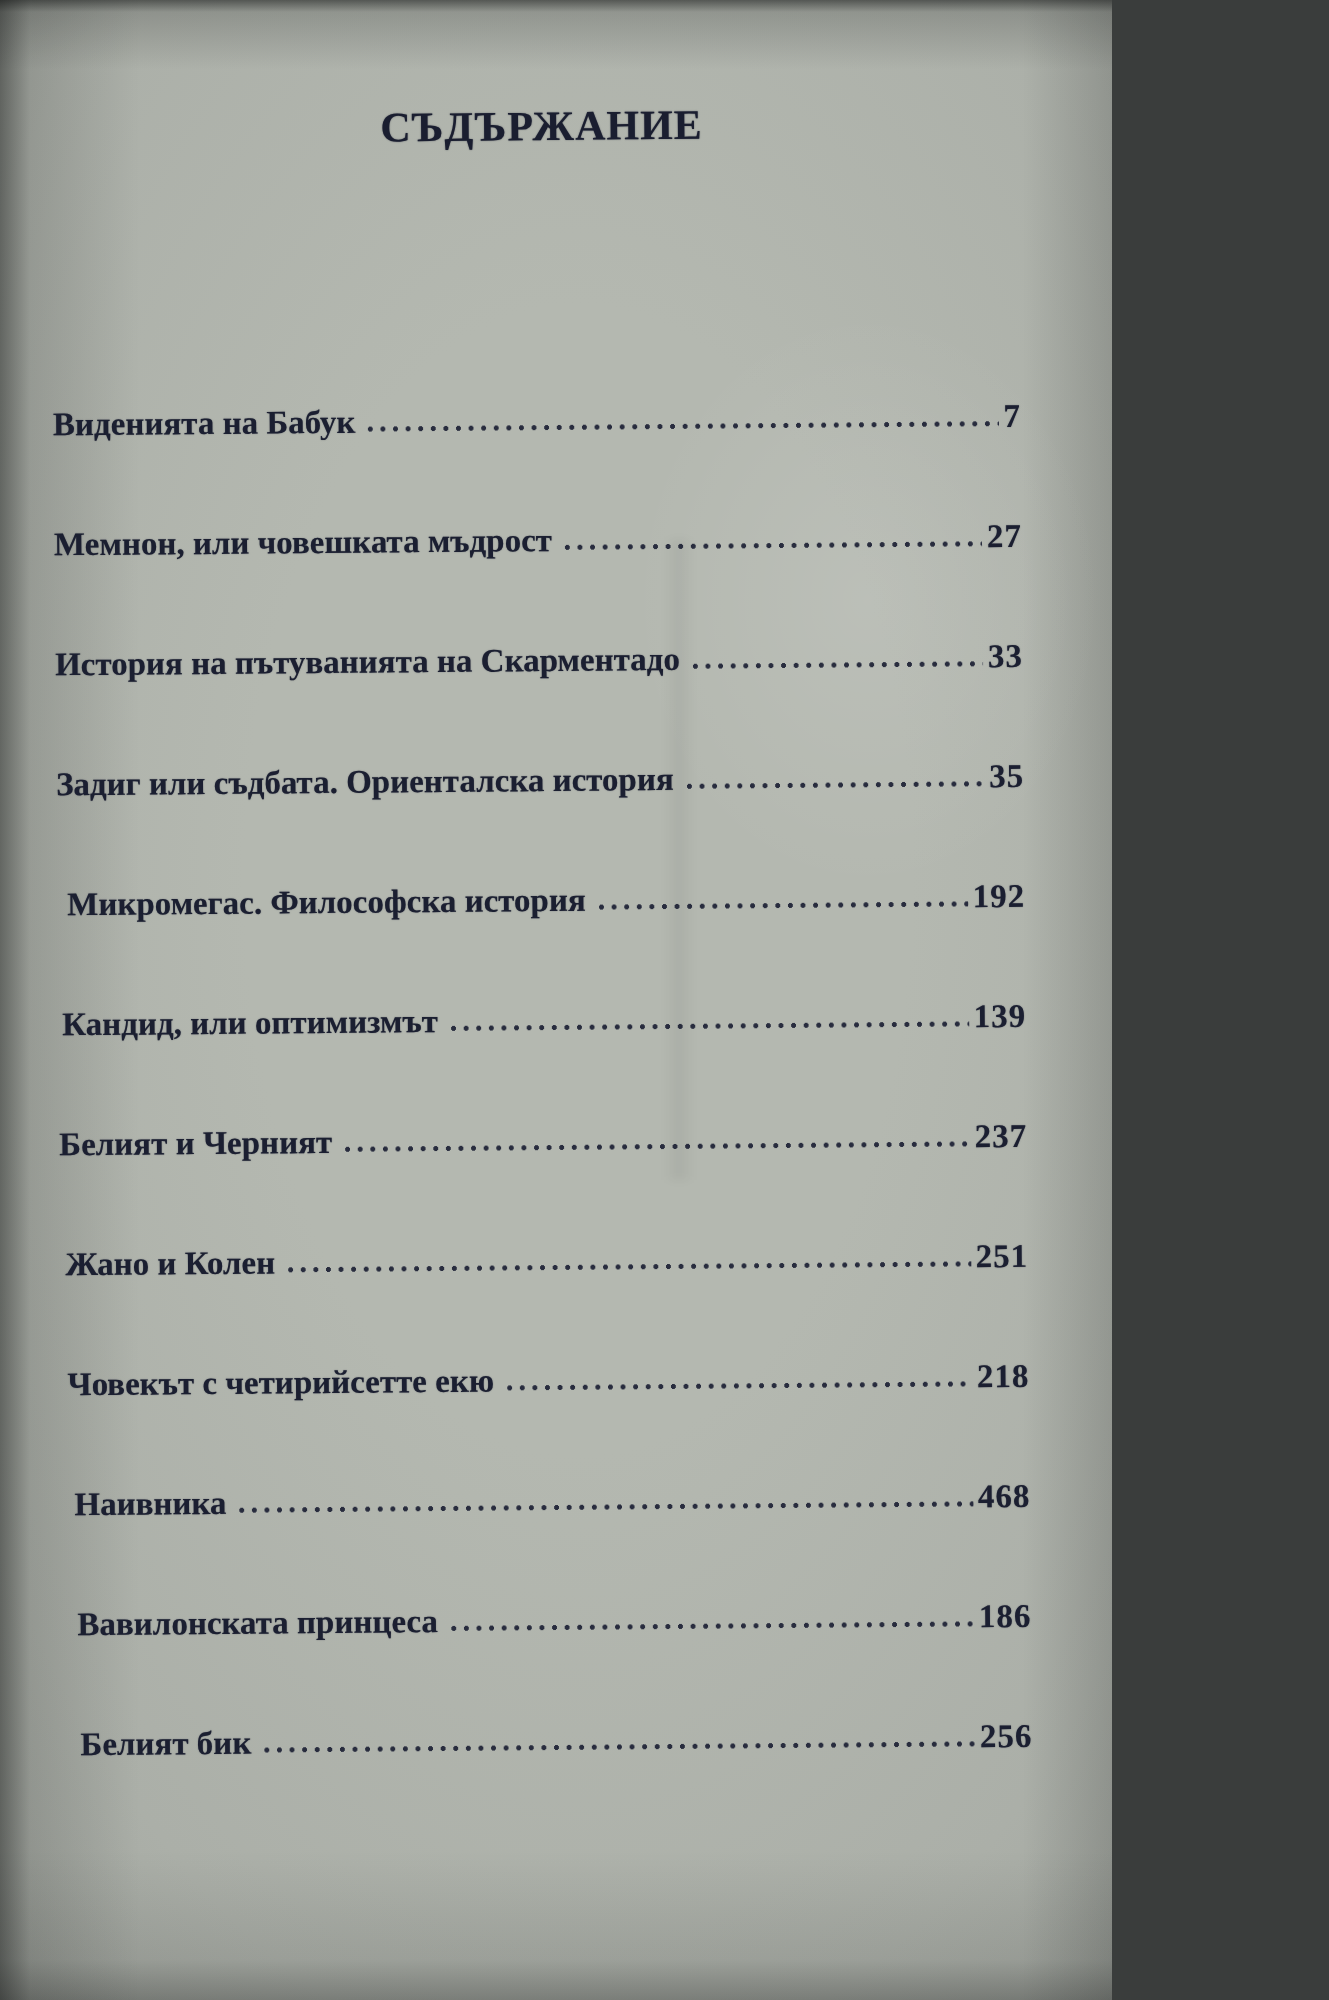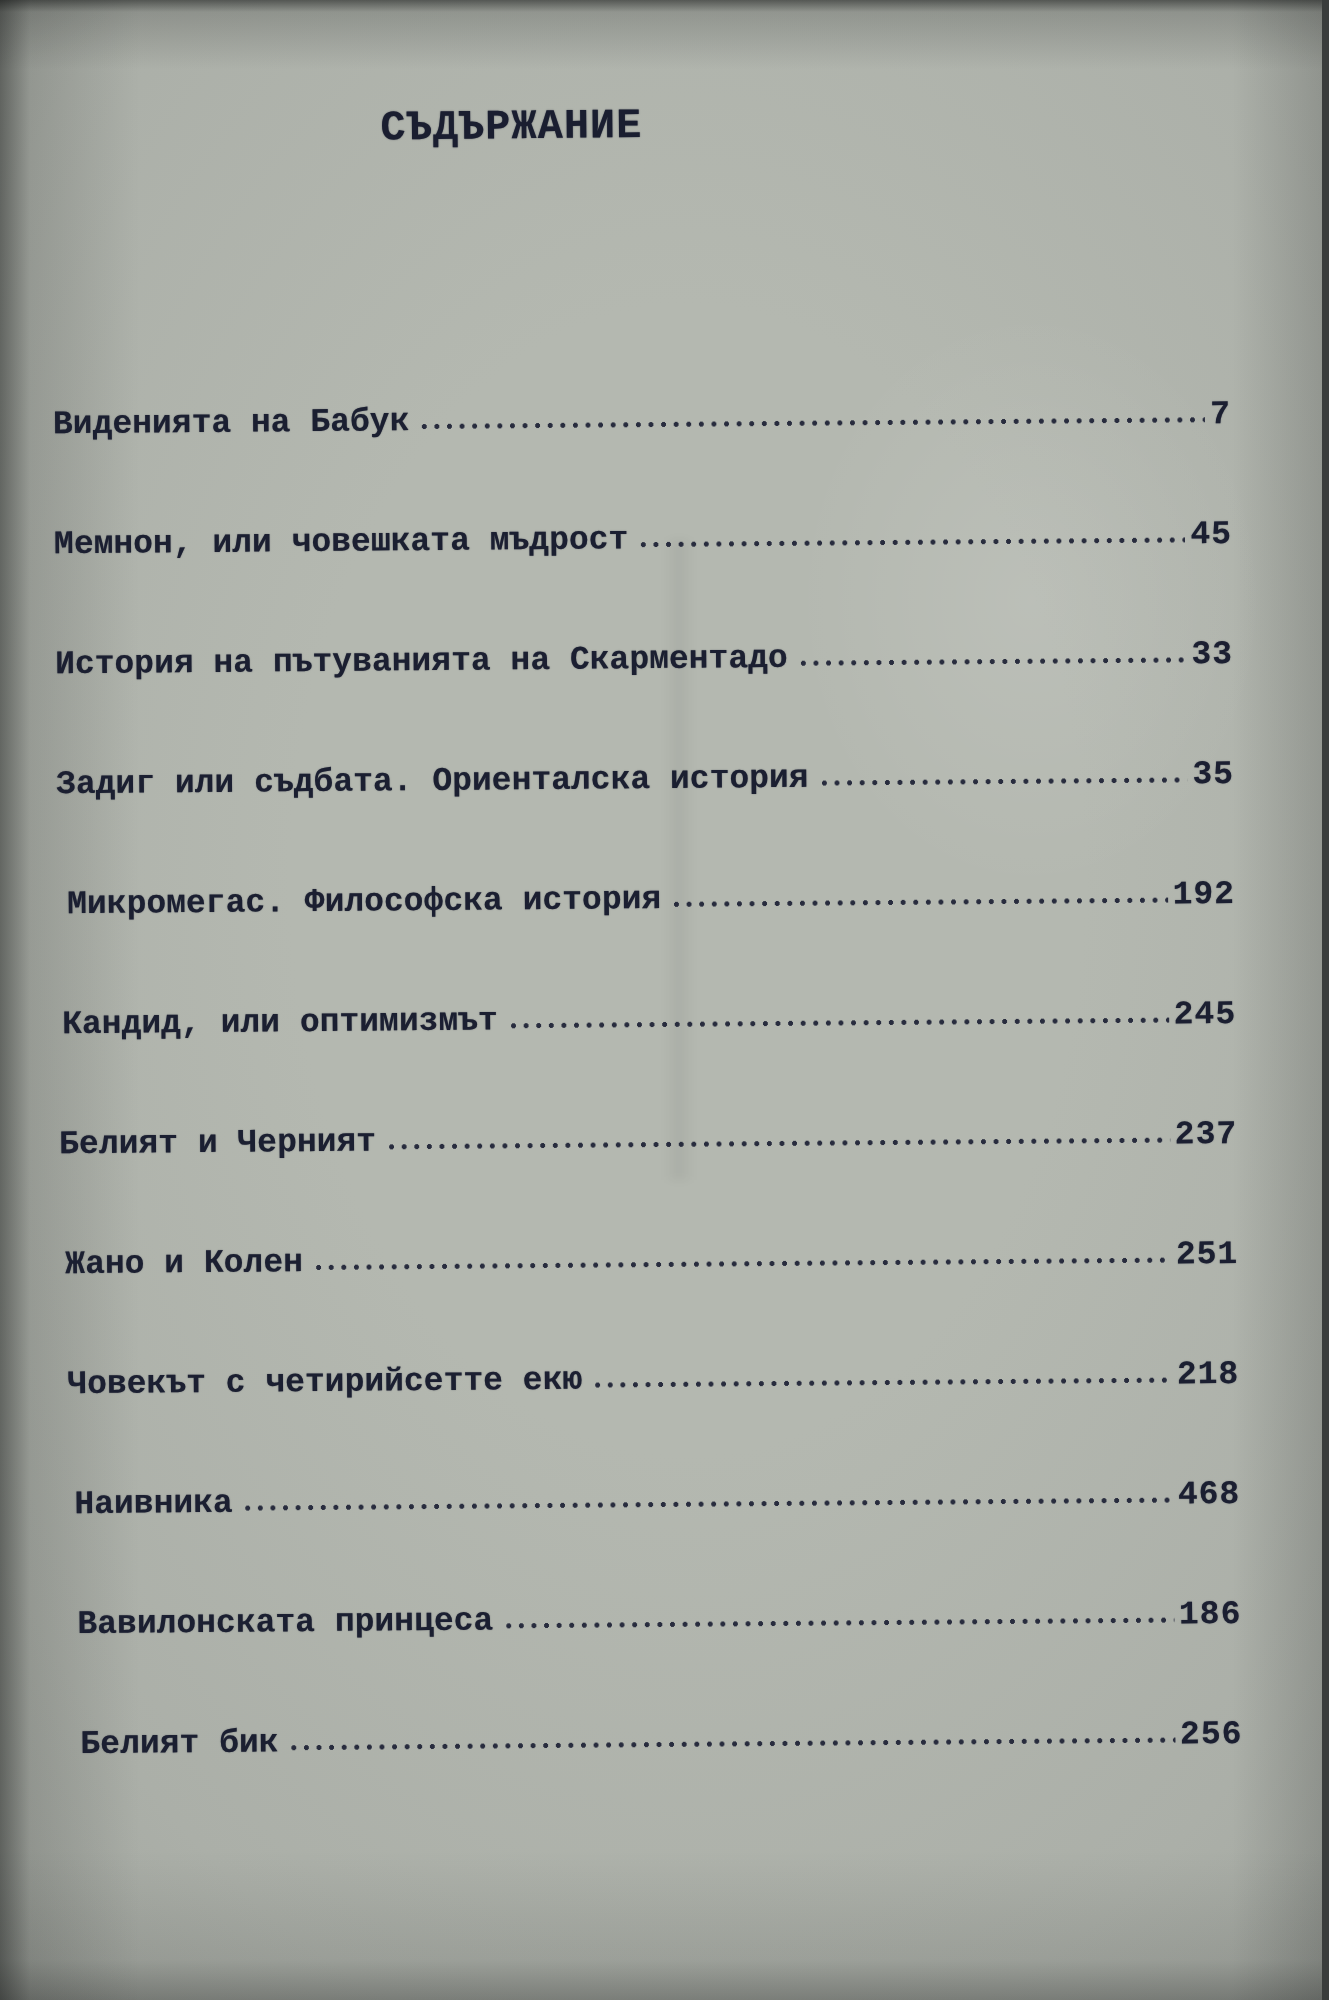--- a/index.html
+++ b/index.html
@@ -2,24 +2,24 @@
 <html><head>
 <meta charset="utf-8">
 <style>
   html, body {
     margin: 0;
     padding: 0;
     background: #3a3d3c;
   }
   .photo {
     position: relative;
-    width: 1322px;
+    width: 1112px;
     height: 2000px;
     overflow: hidden;
-    font-family: Liberation Mono, monospace;
+    font-family: Liberation Serif, serif;
     background:
       
       radial-gradient(ellipse 340px 420px at 78% 30%, rgba(255,255,255,0.10), rgba(255,255,255,0) 70%),
       
       linear-gradient(180deg, rgba(10,12,12,0.55) 0px, rgba(10,12,12,0.18) 12px, rgba(0,0,0,0) 70px),
       
       linear-gradient(90deg, rgba(8,10,10,0.45) 0px, rgba(8,10,10,0.14) 30px, rgba(0,0,0,0) 140px),
       
       linear-gradient(0deg, rgba(8,10,10,0.30) 0px, rgba(8,10,10,0.10) 40px, rgba(0,0,0,0) 150px),
       
@@ -111,21 +111,21 @@
 
       <div class="row">
         <span>Виденията на Бабук</span>
         <span class="leader"></span>
         <span class="pagenum">7</span>
       </div>
 
       <div class="row">
         <span>Мемнон, или човешката мъдрост</span>
         <span class="leader"></span>
-        <span class="pagenum">45</span>
+        <span class="pagenum">27</span>
       </div>
 
       <div class="row">
         <span>История на пътуванията на Скарментадо</span>
         <span class="leader"></span>
         <span class="pagenum">33</span>
       </div>
 
       <div class="row">
         <span>Задиг или съдбата. Ориенталска история</span>
@@ -135,21 +135,21 @@
 
       <div class="row">
         <span>Микромегас. Философска история</span>
         <span class="leader"></span>
         <span class="pagenum">192</span>
       </div>
 
       <div class="row">
         <span>Кандид, или оптимизмът</span>
         <span class="leader"></span>
-        <span class="pagenum">245</span>
+        <span class="pagenum">139</span>
       </div>
 
       <div class="row">
         <span>Белият и Черният</span>
         <span class="leader"></span>
         <span class="pagenum">237</span>
       </div>
 
       <div class="row">
         <span>Жано и Колен</span>

